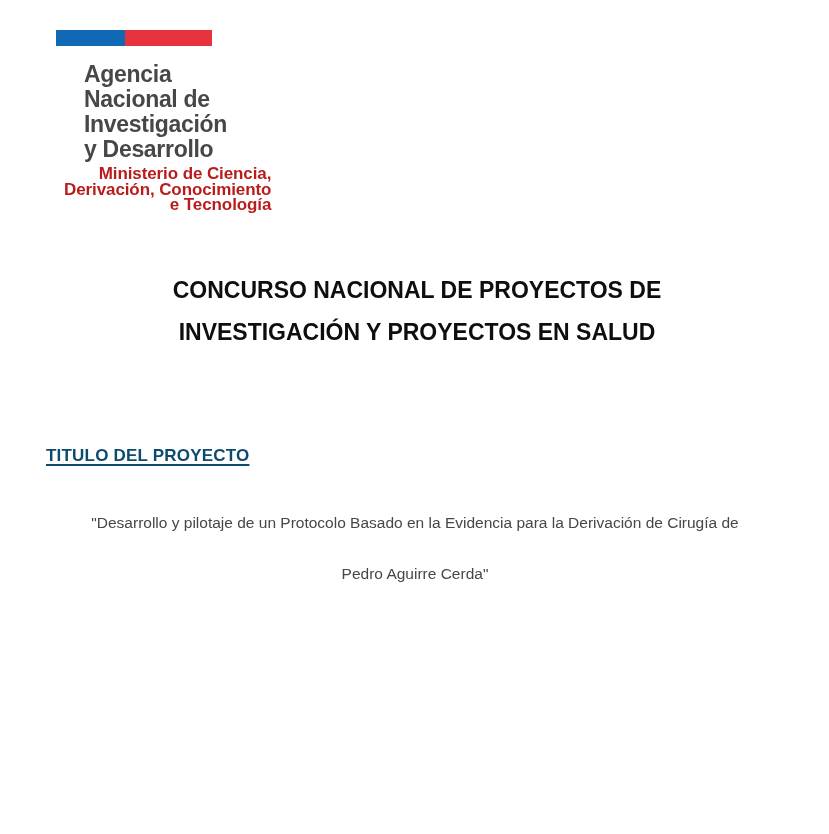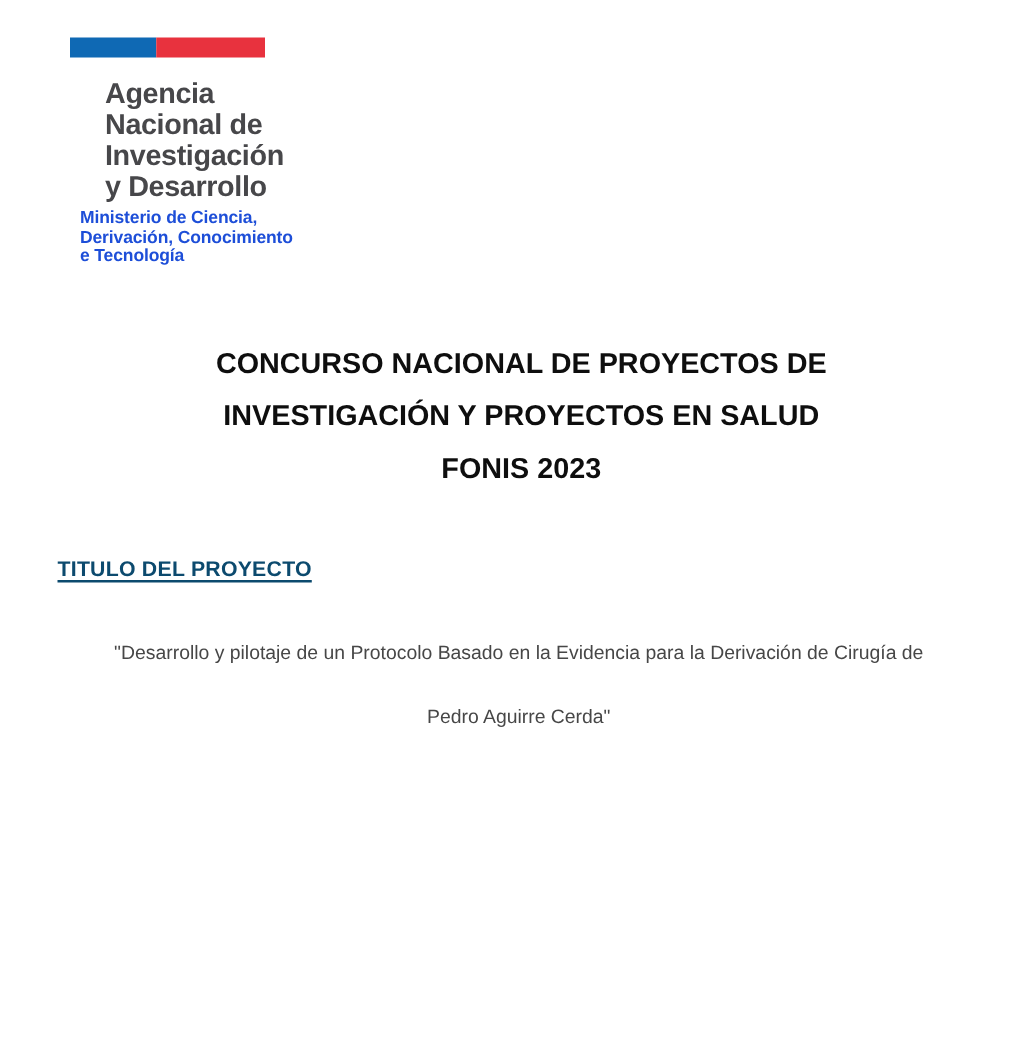--- a/index.html
+++ b/index.html
@@ -36,25 +36,26 @@
     font-weight: bold;
     line-height: 25px;
     color: #47474a;
     letter-spacing: -0.3px;
     margin-left: 20px;
   }
   .ministry {
     position: absolute;
     left: 64px;
     top: 166px;
-    font-size: 14px;
+    font-size: 17px;
     font-weight: 600;
     line-height: 15.5px;
-    color: #1d4ed8;
+    color: #b91c1c;
     letter-spacing: -0.1px;
+    text-align: right;
   }
 
   
   .doc-title {
     position: absolute;
     left: 20px;
     top: 257px;
     width: 770px;
     margin: 12px;
     text-align: center;
@@ -115,21 +116,20 @@
       <div>Ministerio de Ciencia,</div>
       <div>Derivación, Conocimiento</div>
       <div>e Tecnología</div>
     </div>
   </header>
 
   <main>
     <h1 class="doc-title">
       <div>CONCURSO NACIONAL DE PROYECTOS DE</div>
       <div>INVESTIGACIÓN Y PROYECTOS EN SALUD</div>
-      <div>FONIS 2023</div>
     </h1>
 
     <h2 class="section-heading">TITULO DEL PROYECTO</h2>
 
     <p class="project-title">
       <span>"Desarrollo y pilotaje de un Protocolo Basado en la Evidencia para la Derivación de Cirugía de</span><br>
       <br>
       <span>Pedro Aguirre Cerda"</span>
     </p>
   </main>

